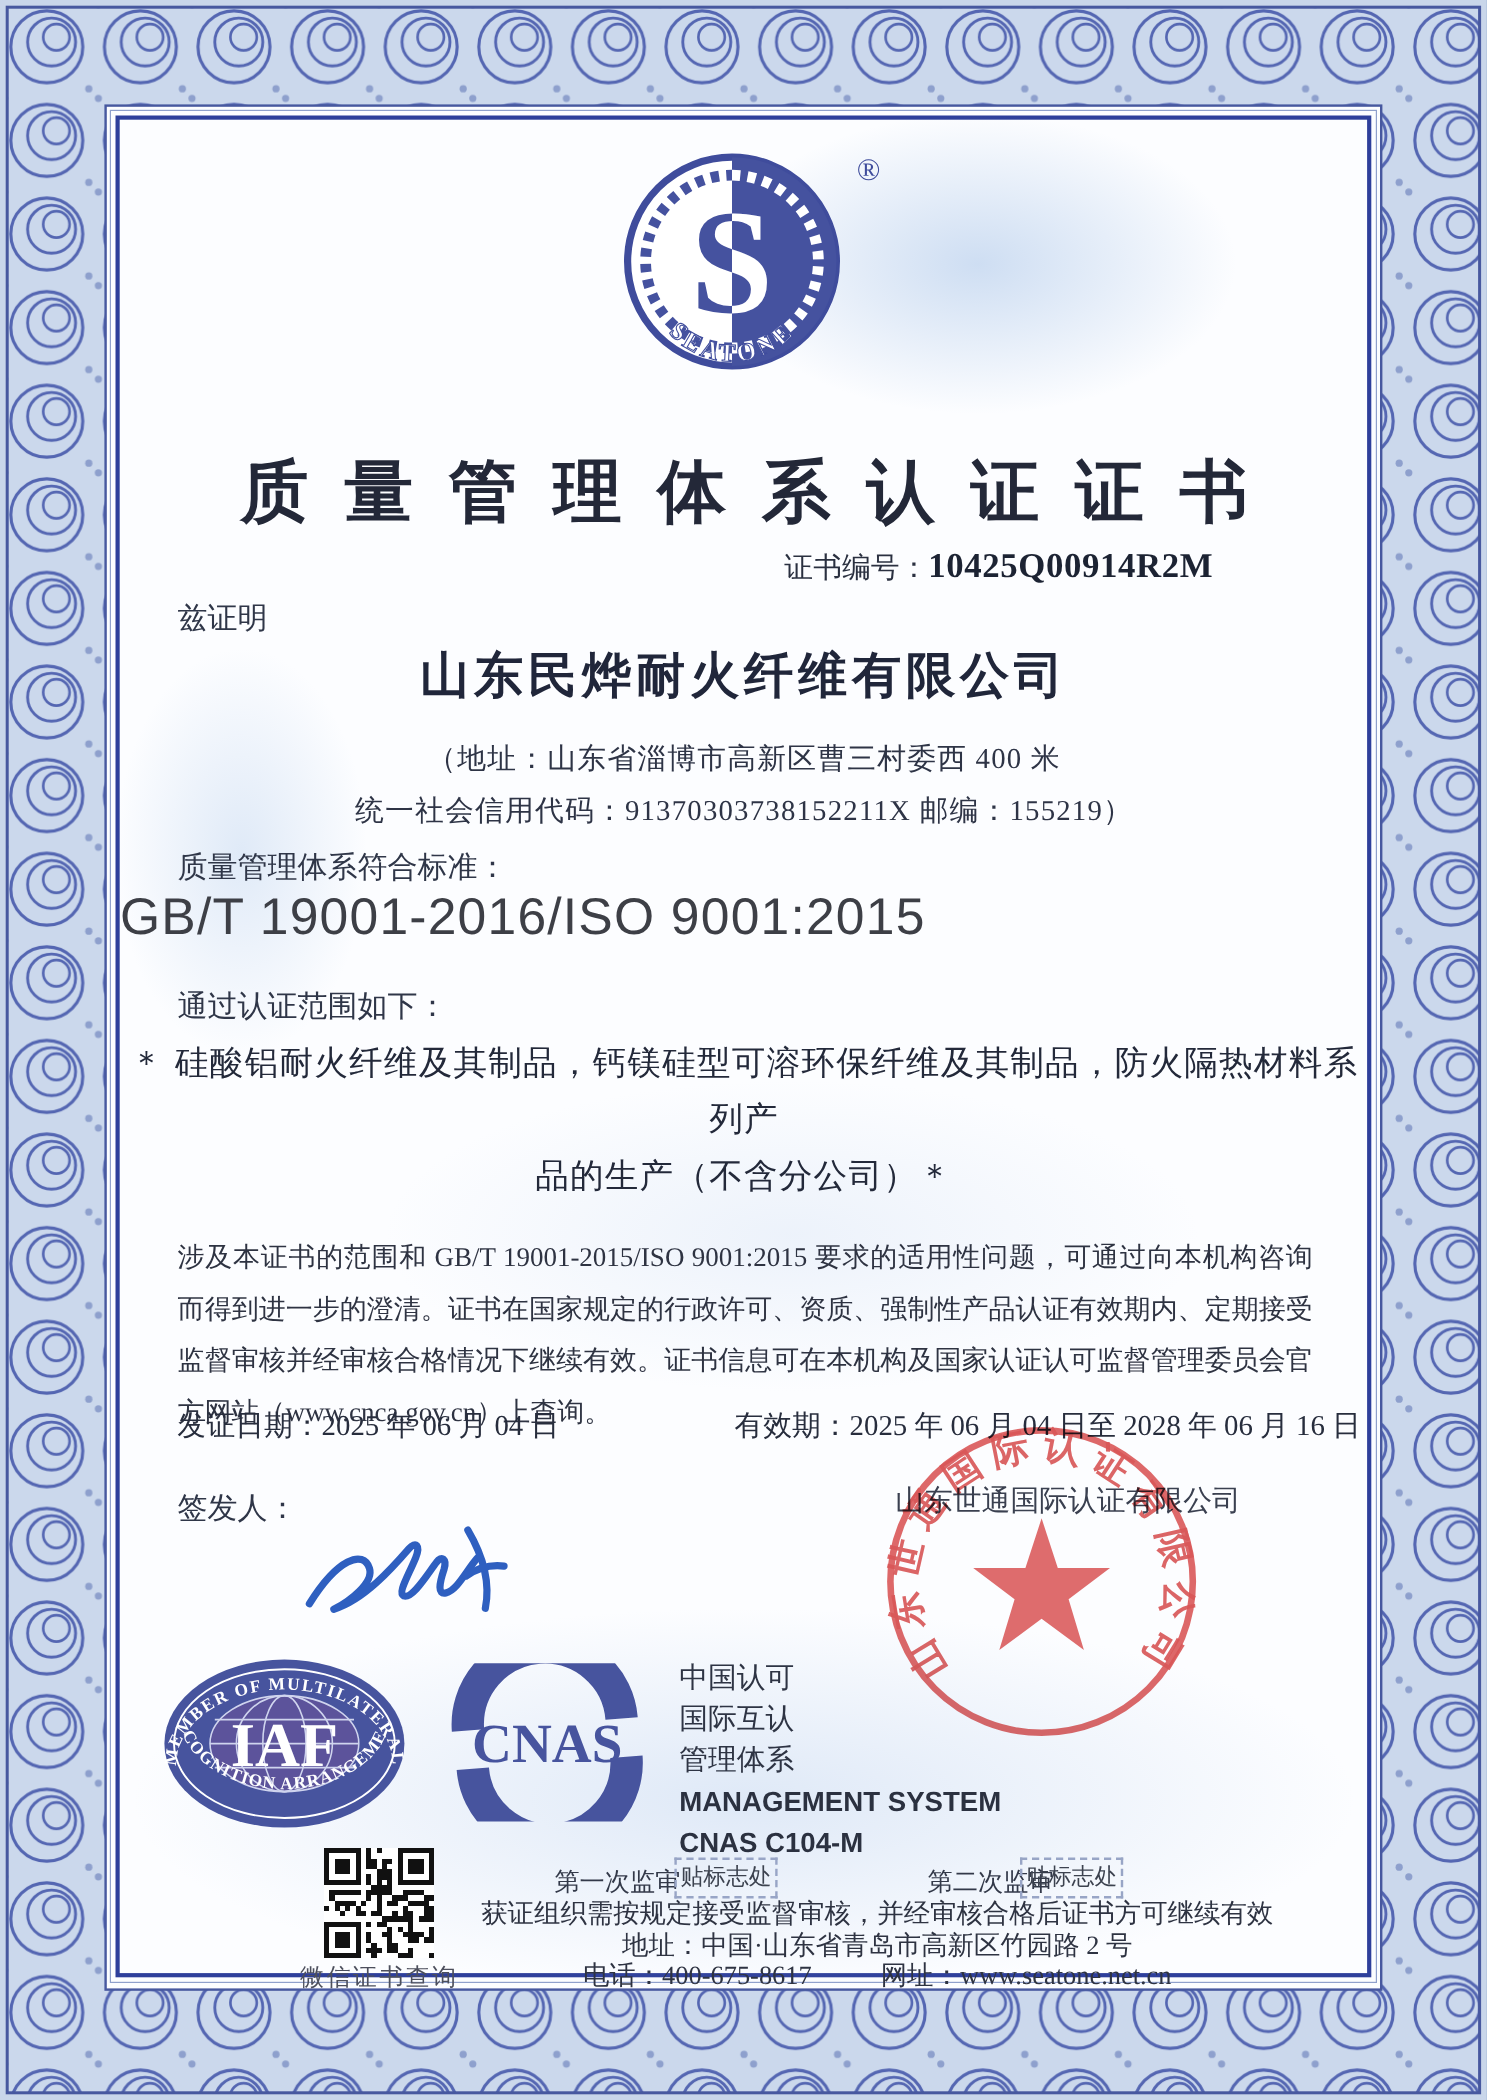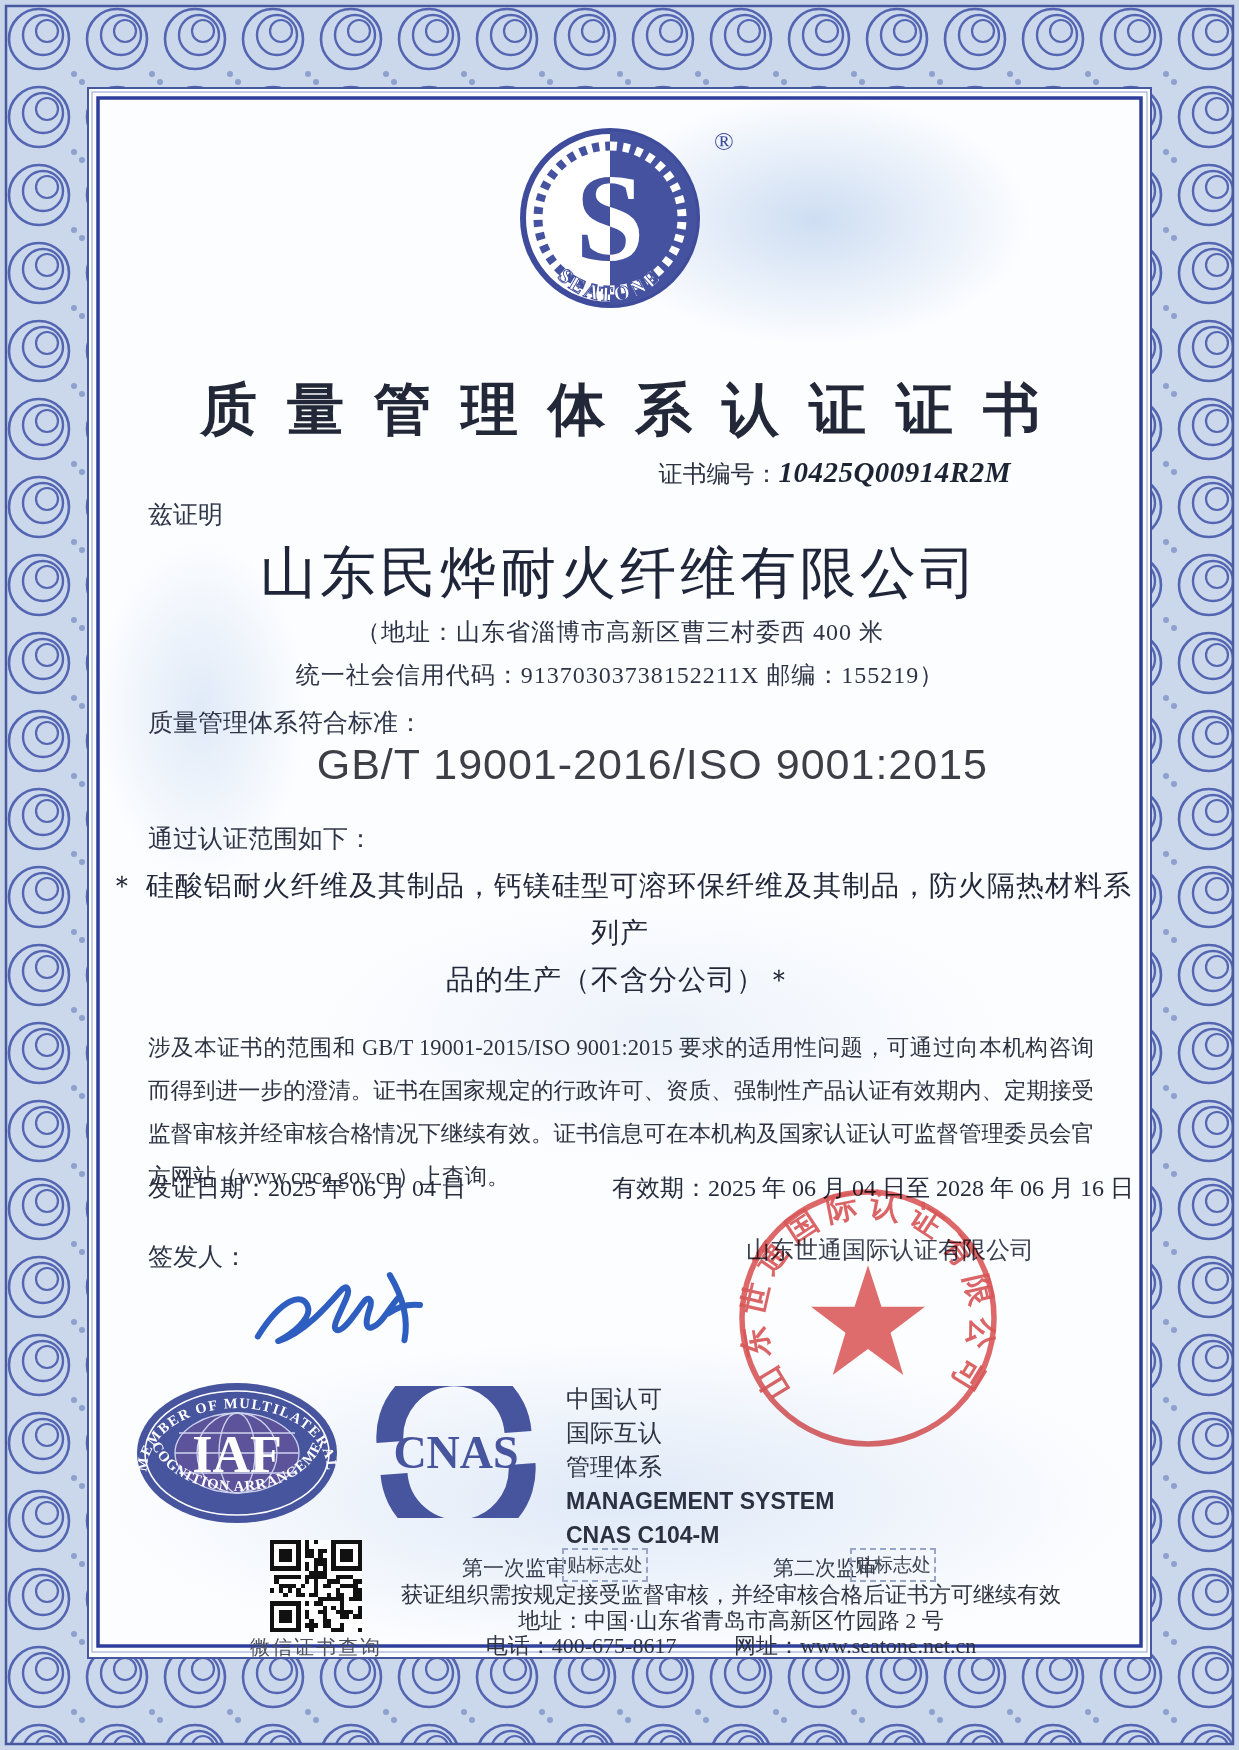--- a/index.html
+++ b/index.html
@@ -13,29 +13,29 @@
   
   .blob{position:absolute;border-radius:50%;pointer-events:none;}
   .blob1{left:600px;top:95px;width:430px;height:250px;background:radial-gradient(closest-side,rgba(168,196,232,.55),rgba(168,196,232,0));}
   .blob2{left:96px;top:540px;width:210px;height:340px;background:radial-gradient(closest-side,rgba(170,198,233,.35),rgba(170,198,233,0));}
   .blob3{left:110px;top:1340px;width:1020px;height:320px;background:radial-gradient(closest-side,rgba(175,200,234,.38),rgba(175,200,234,0));}
   .blob4{left:320px;top:900px;width:680px;height:260px;background:radial-gradient(closest-side,rgba(190,210,238,.25),rgba(190,210,238,0));}
 
   .title{left:100px;top:372px;width:1040px;text-align:center;font-size:57px;font-weight:600;
          letter-spacing:30px;color:#232838;text-indent:30px;}
   .certno{top:456px;right:228px;font-size:24px;color:#2a3040;}
-  .certno b{font-size:29px;letter-spacing:.5px;color:#1c2333;font-style:italic;}
+  .certno b{font-size:29px;letter-spacing:.5px;color:#1c2333;}
   .label{font-size:25px;color:#2f3648;}
   .certify{left:148px;top:498px;}
-  .company{left:100px;top:536px;width:1040px;text-align:center;font-size:56px;font-weight:400;color:#20263a;letter-spacing:4px;}
+  .company{left:100px;top:536px;width:1040px;text-align:center;font-size:41px;font-weight:700;color:#20263a;letter-spacing:4px;}
   .addr{left:100px;width:1040px;text-align:center;font-size:24px;color:#2e3446;letter-spacing:1px;}
   .addr1{top:616px;}
   .addr2{top:659px;}
   .stdlabel{left:148px;top:706px;}
-  .standard{left:100px;top:740px;width:888px;text-align:right;font-size:43px;color:#3d3f46;
+  .standard{left:100px;top:740px;width:888px;text-align:left;font-size:43px;color:#3d3f46;
             font-family:"Liberation Sans","DejaVu Sans",sans-serif;letter-spacing:1px;}
   .scopelabel{left:148px;top:822px;}
   .scope{left:100px;top:862px;width:1040px;text-align:center;font-size:28px;font-weight:400;color:#23293a;
          font-family:"Liberation Sans","DejaVu Sans",sans-serif;line-height:47px;white-space:pre-line;letter-spacing:1px;}
   .disclaimer{left:148px;top:1026px;width:946px;font-size:22.5px;line-height:43px;text-align:justify;color:#2e3342;}
   .dateline{font-size:24px;color:#272d3d;}
   .issue{left:148px;top:1172px;}
   .valid{left:612px;top:1172px;}
   .signer{left:148px;top:1240px;}
   .issuer{left:700px;top:1234px;width:380px;text-align:center;font-size:24px;color:#3a4050;}

